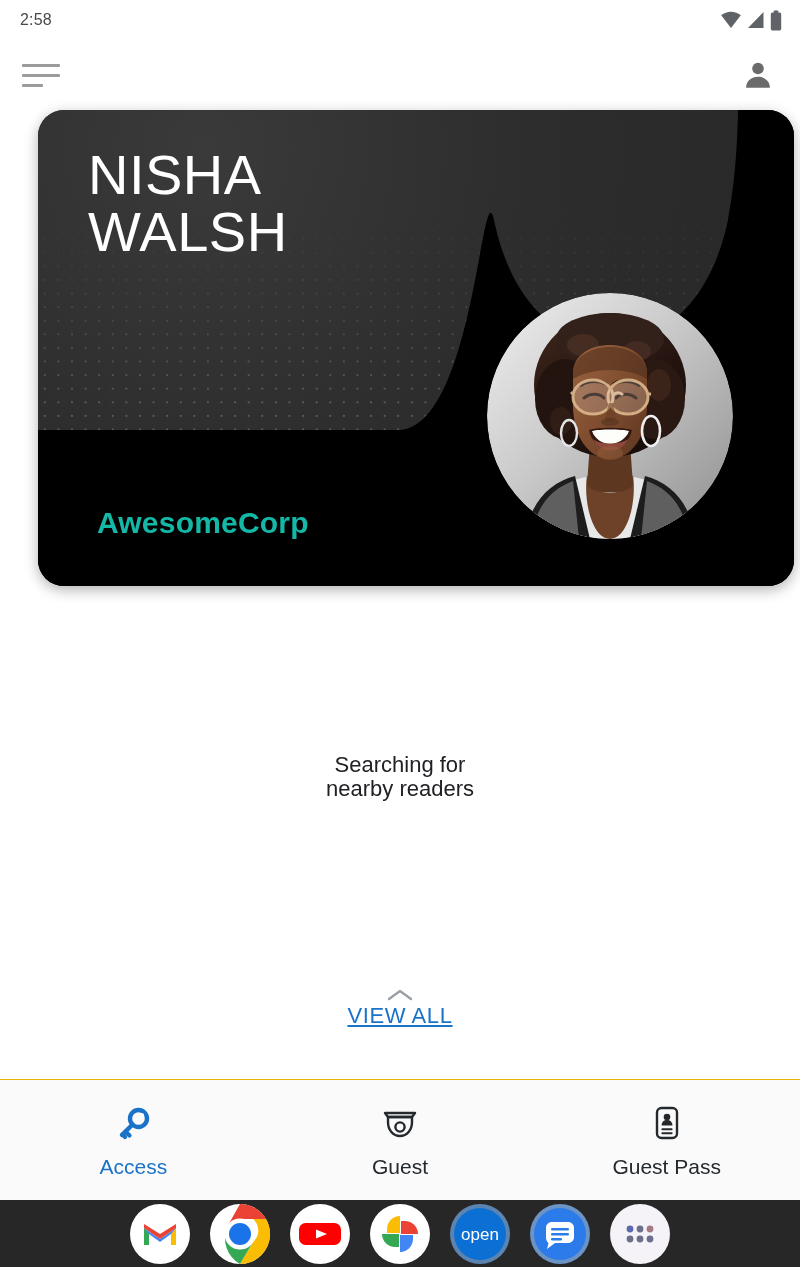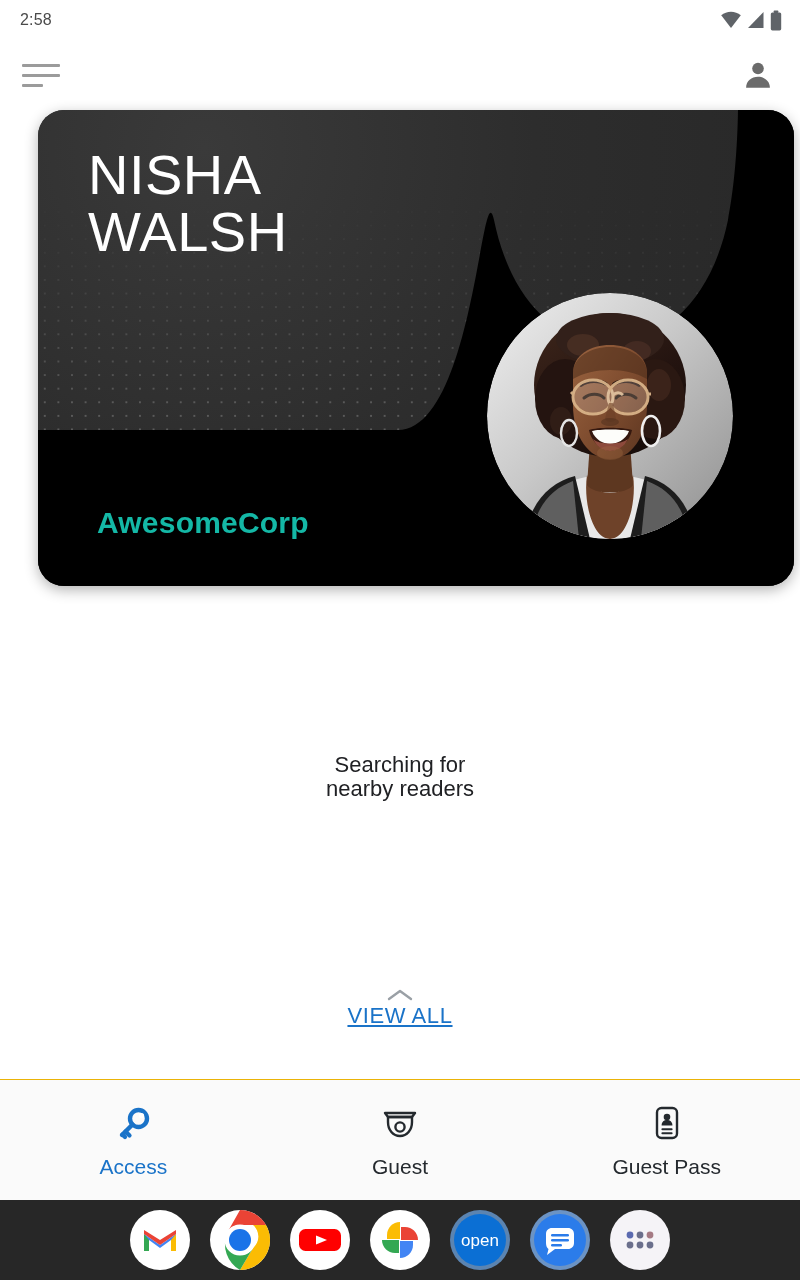--- a/index.html
+++ b/index.html
@@ -147,21 +147,21 @@
     cursor:pointer;
   }
   .tab .tab-label { font-size:21px; }
   .tab.active .tab-label { color:#1a73c8; }
   .tab .tab-label { color:#24292e; }
 
   
   .dock {
     position:absolute;
     left:0; right:0; top:1200px;
-    height:80px;
+    height:67px;
     background:#272727;
     display:flex;
     align-items:center;
     justify-content:center;
     gap:20px;
   }
   .dock-icon { width:60px; height:60px; cursor:pointer; }
 </style>
 </head>
 <body>

